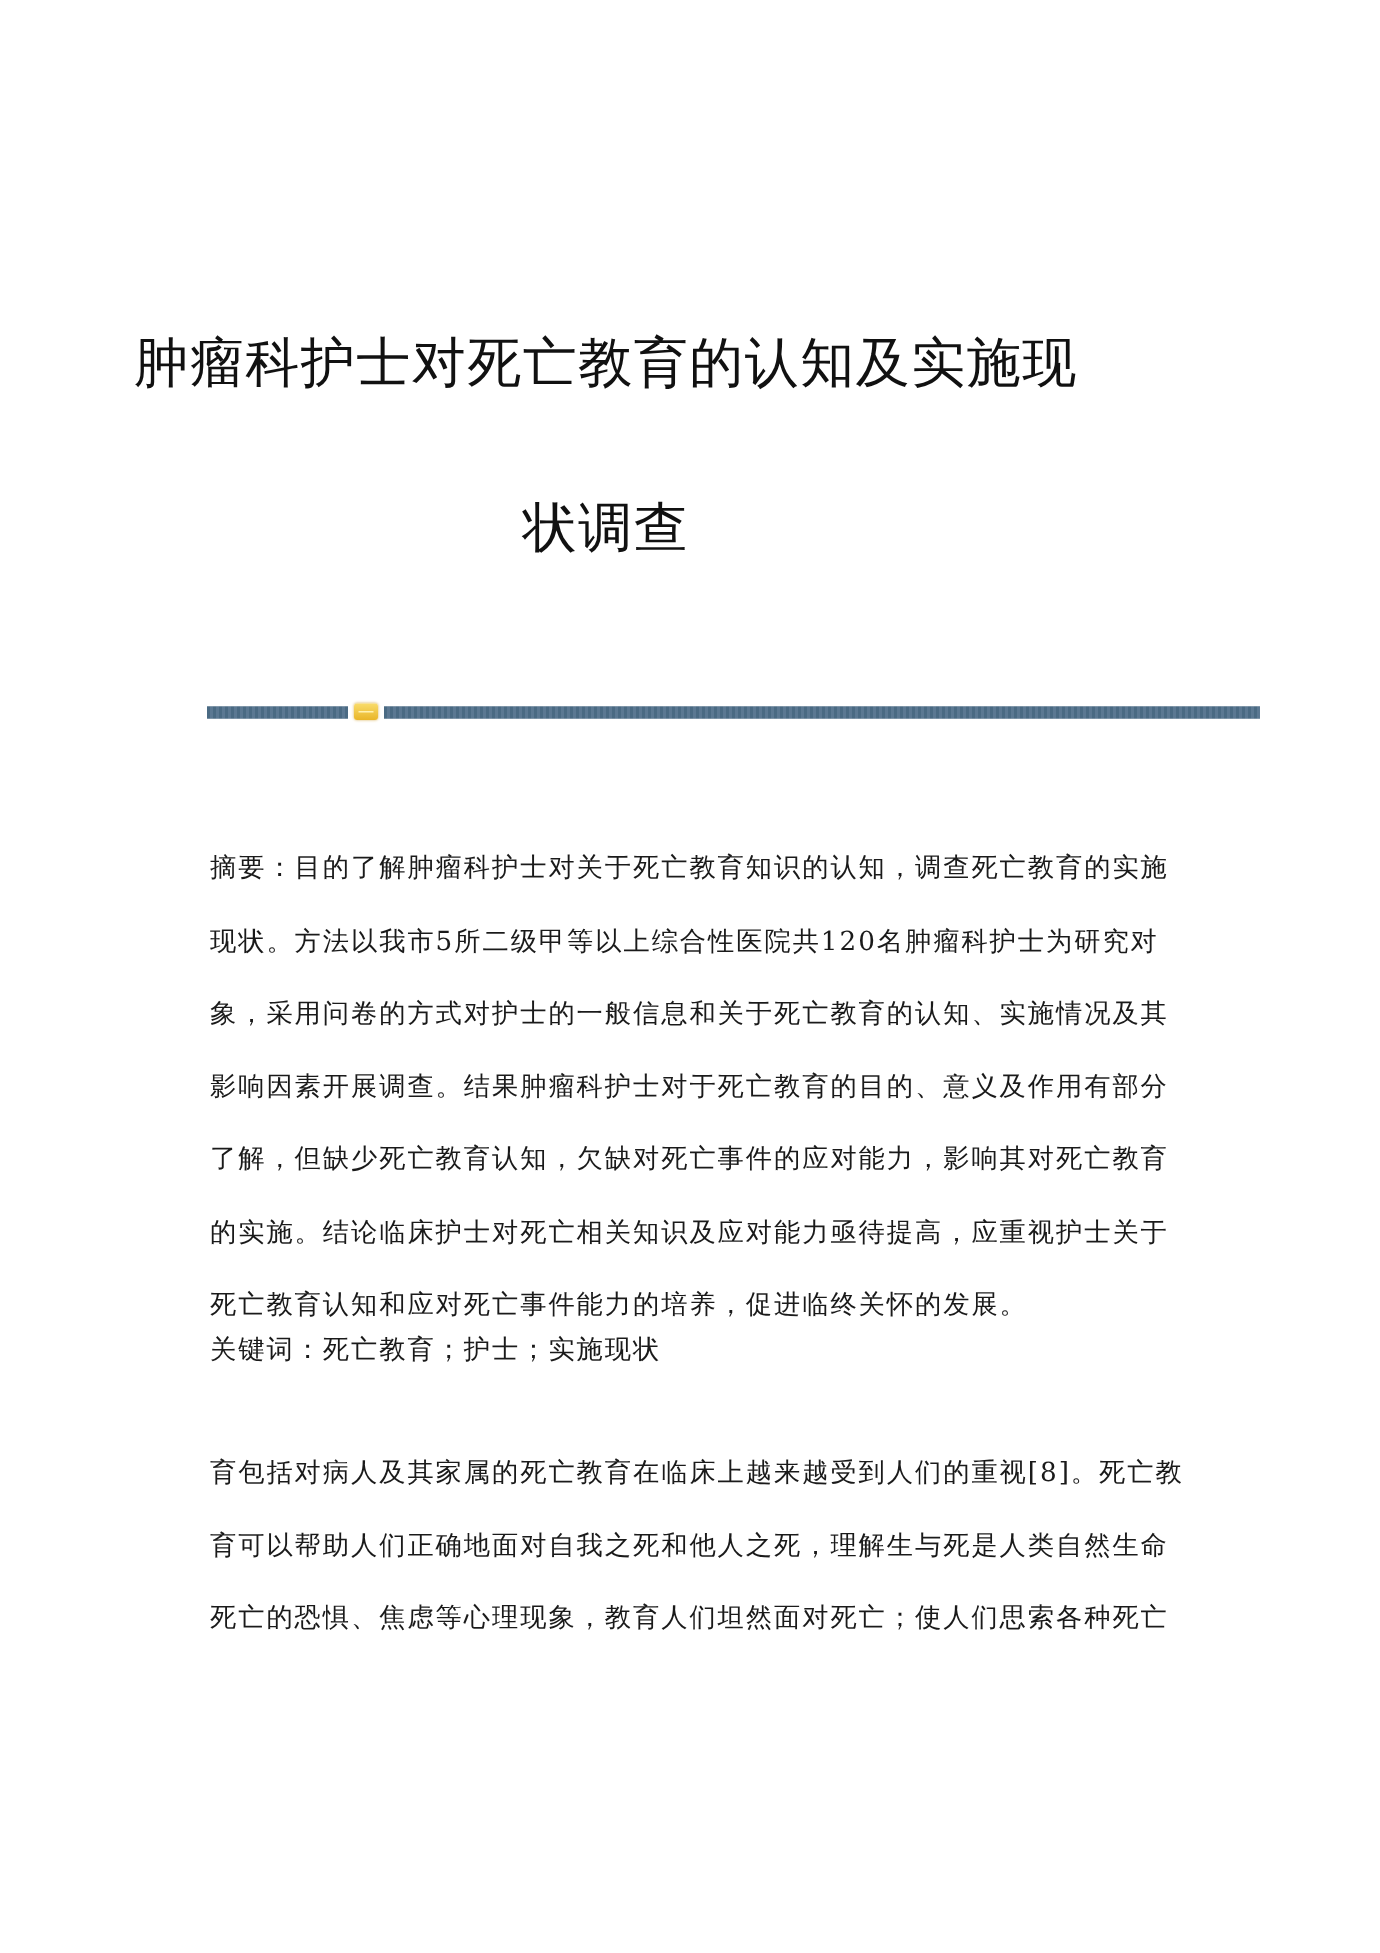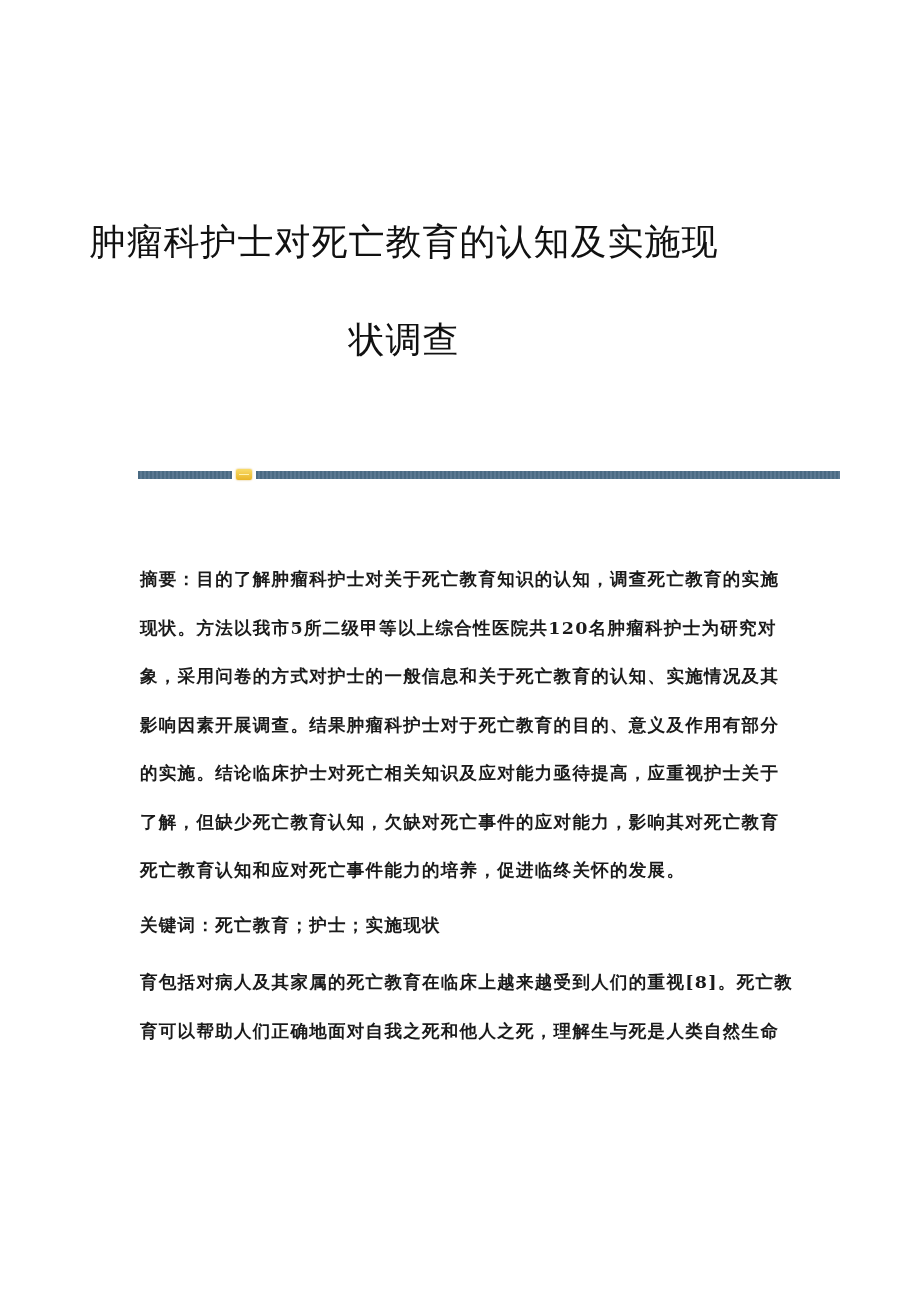--- a/index.html
+++ b/index.html
@@ -1,58 +1,59 @@
 <!DOCTYPE html>
 <html><head>
 <meta charset="utf-8">
 <style>
   html, body { margin: 0; padding: 0; background: #ffffff; }
   body { width: 920px; height: 1302px; position: relative; overflow: hidden;
          font-family: "DejaVu Serif", "Liberation Serif", serif; color: #111; }
   .title { position: absolute; left: 0; width: 808px; text-align: center;
            font-size: 36px; letter-spacing: 1px; color: #111; font-family: "DejaVu Sans", sans-serif; }
   .t1 { top: 218px; }
-  .t2 { top: 316px; }
+  .t2 { top: 328px; }
   .bar { position: absolute; top: 471px; height: 8px; background: #52708a;
          background-image: repeating-linear-gradient(90deg, #4a6a83 0 2px, #5b7892 2px 4px); }
   .bar-left { left: 138px; width: 94px; }
   .bar-right { left: 256px; width: 584px; }
   .ornament { position: absolute; left: 236px; top: 469px; width: 16px; height: 11px;
               background: linear-gradient(#f9dc6a, #e9b528); border-radius: 2px;
               box-shadow: 0 0 2px #d9b25a; }
   .ornament::after { content: ""; position: absolute; left: 3px; right: 3px; top: 5px; height: 1px; background: #fff2b0; }
   .para { position: absolute; left: 140px; width: 640px; font-size: 17.5px;
           line-height: 48.5px; letter-spacing: 1.3px; text-align: justify; color: #1a1a1a; }
-  .line { display: block; white-space: nowrap; height: 48.5px; font-weight: bold; }
+  .line { display: block; white-space: nowrap; height: 48.5px; }
   .abstract { top: 555px; }
-  .keywords { top: 901px; }
+  .keywords { top: 876px; }
   .intro { top: 958px; }
 </style>
 </head>
 <body>
 
 <div>
   <div class="title t1">肿瘤科护士对死亡教育的认知及实施现</div>
   <div class="title t2">状调查</div>
 
   <div class="bar bar-left"></div>
   <div class="ornament"></div>
   <div class="bar bar-right"></div>
 
   <div class="para abstract">
     <span class="line">摘要：目的了解肿瘤科护士对关于死亡教育知识的认知，调查死亡教育的实施</span>
     <span class="line">现状。方法以我市5所二级甲等以上综合性医院共120名肿瘤科护士为研究对</span>
     <span class="line">象，采用问卷的方式对护士的一般信息和关于死亡教育的认知、实施情况及其</span>
     <span class="line">影响因素开展调查。结果肿瘤科护士对于死亡教育的目的、意义及作用有部分</span>
+    <span class="line">了解，但缺少死亡教育认知，欠缺对死亡事件的应对能力，影响其对死亡教育</span>
     <span class="line">的实施。结论临床护士对死亡相关知识及应对能力亟待提高，应重视护士关于</span>
-    <span class="line">了解，但缺少死亡教育认知，欠缺对死亡事件的应对能力，影响其对死亡教育</span>
     <span class="line">死亡教育认知和应对死亡事件能力的培养，促进临终关怀的发展。</span>
   </div>
 
   <div class="para keywords">
     <span class="line">关键词：死亡教育；护士；实施现状</span>
   </div>
 
   <div class="para intro">
     <span class="line">育包括对病人及其家属的死亡教育在临床上越来越受到人们的重视[8]。死亡教</span>
     <span class="line">育可以帮助人们正确地面对自我之死和他人之死，理解生与死是人类自然生命</span>
+    <span class="line">死亡的恐惧、焦虑等心理现象，教育人们坦然面对死亡；使人们思索各种死亡</span>
   </div>
 </div>
 
 </body></html>

